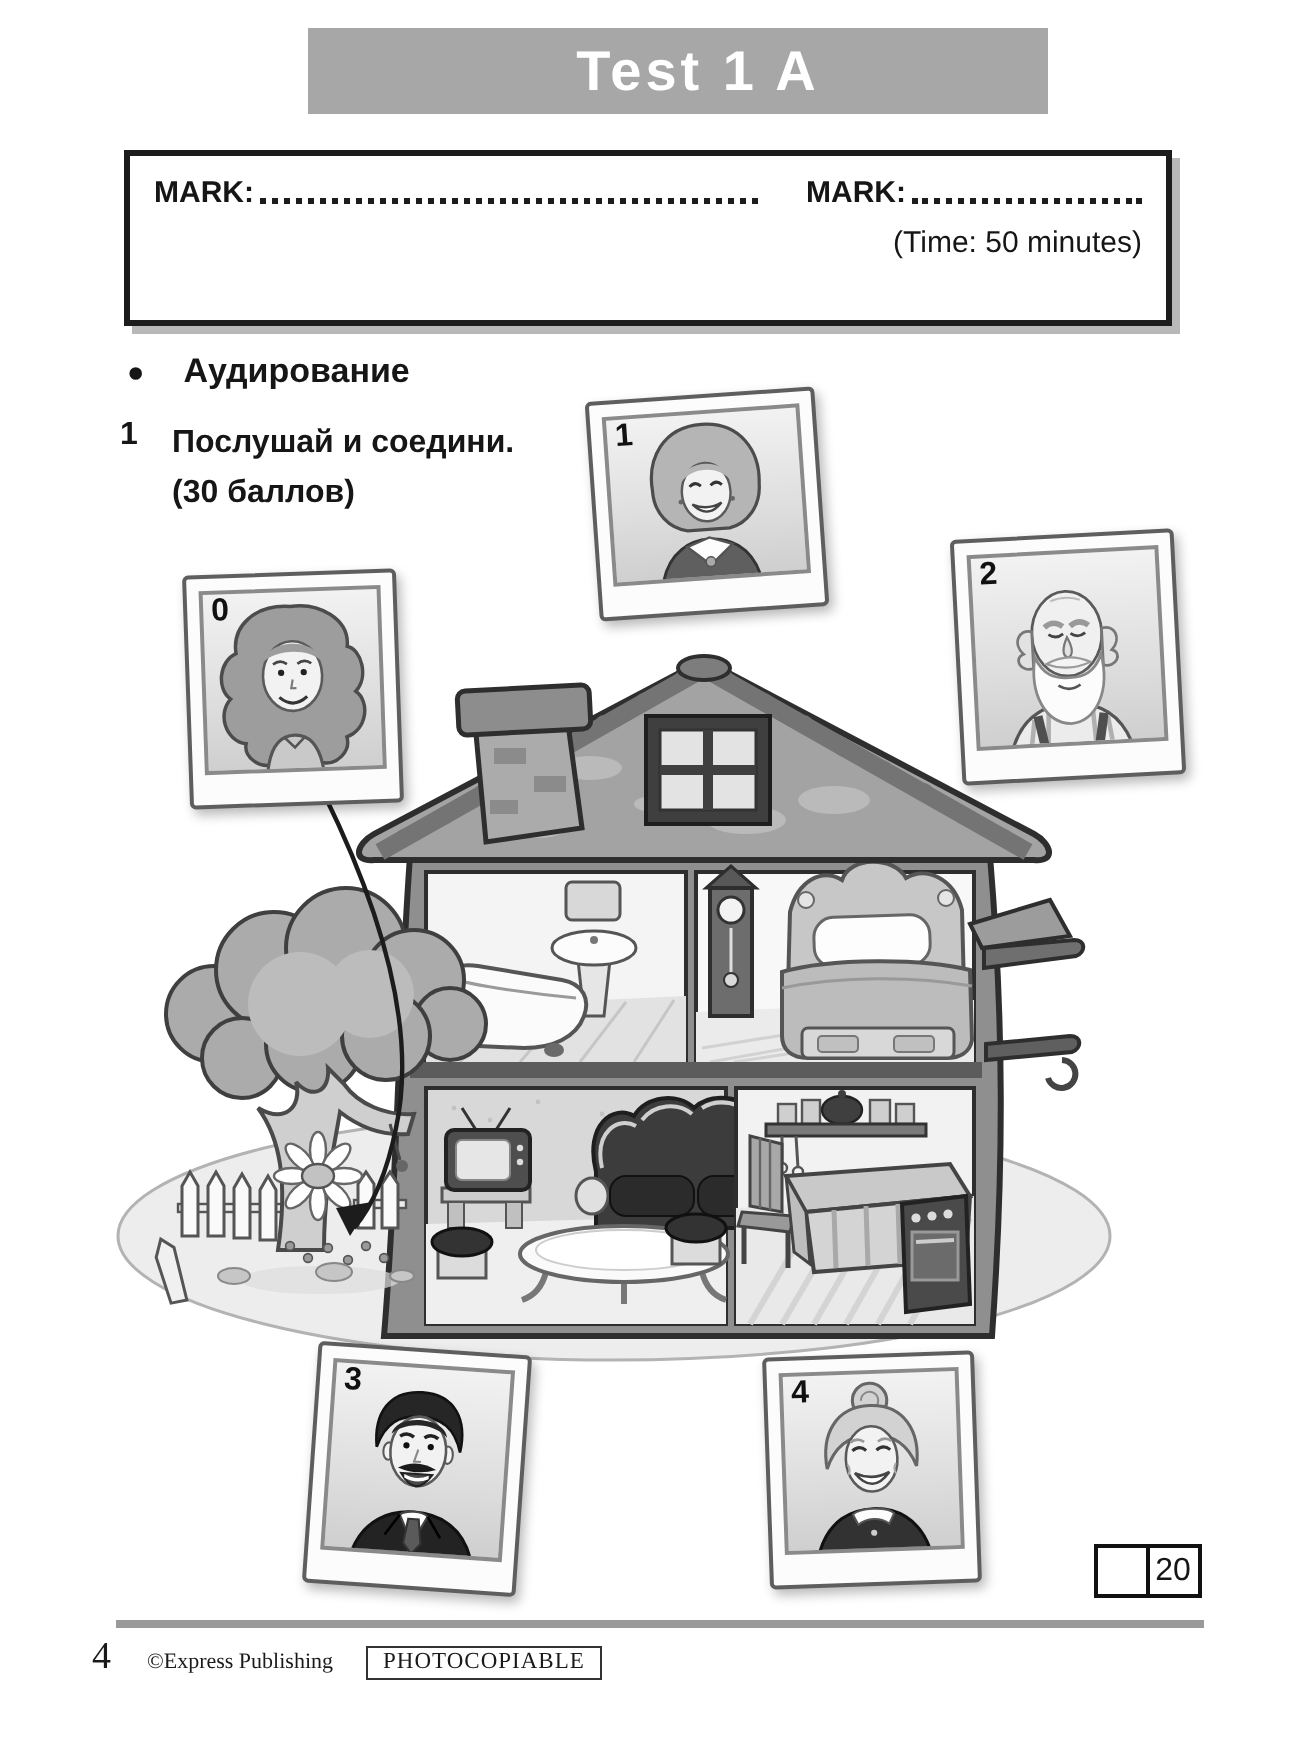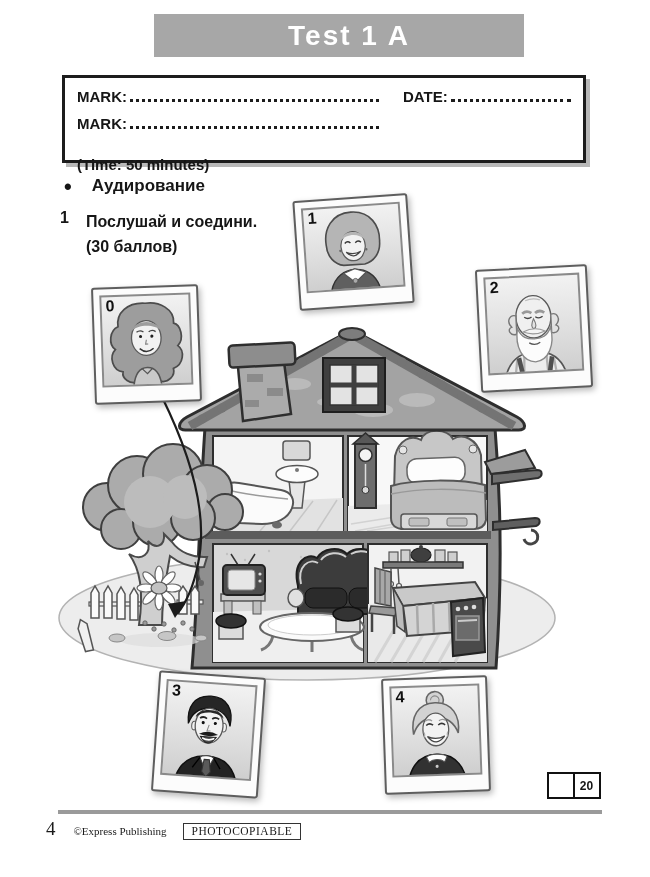--- a/index.html
+++ b/index.html
@@ -8,21 +8,21 @@
   
   .banner{position:absolute;left:154px;top:14px;width:350px;height:43px;background:#a7a7a7;
           display:flex;align-items:center;justify-content:center;}
   .banner span{color:#ffffff;font-size:28px;font-weight:bold;letter-spacing:2px;}
   
   .infobox{position:absolute;left:62px;top:75px;width:524px;height:88px;border:3px solid #1c1c1c;
            background:#fff;box-shadow:4px 4px 0 #b8b8b8;box-sizing:border-box;padding:10px 12px 6px 12px;}
   .ib-grid{display:grid;grid-template-columns:1fr 168px;column-gap:24px;row-gap:10px;}
   .field{display:flex;align-items:flex-end;font-weight:bold;font-size:15px;white-space:nowrap;}
   .dots{flex:1;border-bottom:3px dotted #1c1c1c;margin:0 0 3px 3px;min-width:10px;}
-  .time-note{text-align:left;font-weight:bold;font-size:15px;margin-top:24px;}
+  .time-note{text-align:right;font-weight:normal;font-size:15px;margin-top:8px;}
   
   .section-head{position:absolute;left:64px;top:176px;display:flex;align-items:center;font-weight:bold;font-size:17px;}
   .section-head .bullet{font-size:22px;line-height:17px;margin-right:20px;}
   .task{position:absolute;left:60px;top:209px;display:flex;font-weight:bold;font-size:16px;}
   .task .tnum{width:26px;}
   .task .tlines div{line-height:25px;}
   
   .illustration{position:absolute;left:55px;top:322px;width:515px;height:365px;z-index:1;}
   
   .polaroid{position:absolute;z-index:3;background:#fcfcfc;border:2px solid #5e5e5e;border-radius:3px;
@@ -33,21 +33,21 @@
   .photo svg{position:absolute;left:0;bottom:-1px;width:100%;height:100%;}
   .f0{left:93px;top:286px;width:107px;height:117px;transform:rotate(-2deg);}
   .f1{left:296px;top:197px;width:115px;height:110px;transform:rotate(-4deg);}
   .f2{left:478px;top:267px;width:112px;height:123px;transform:rotate(-3deg);}
   .f3{left:155px;top:674px;width:107px;height:121px;transform:rotate(4deg);}
   .f4{left:383px;top:677px;width:106px;height:116px;transform:rotate(-2deg);}
   
   .score{position:absolute;left:547px;top:772px;display:flex;z-index:2;}
   .score-cell{width:28px;height:27px;border:2.5px solid #111;background:#fff;box-sizing:border-box;}
   .score-cell.filled{margin-left:-2.5px;display:flex;align-items:center;justify-content:center;
-                     font-weight:bold;font-size:12px;}
+                     font-weight:normal;font-size:16px;}
   
   .footer-rule{position:absolute;left:58px;top:810px;width:544px;height:3.5px;background:#9a9a9a;}
   .footer{position:absolute;left:46px;top:818px;display:flex;align-items:baseline;
           font-family:"Liberation Serif",serif;color:#1a1a1a;}
   .page-num{font-size:19px;margin-right:18px;}
   .copyright{font-size:11px;margin-right:16px;}
   .stamp{border:1.5px solid #333;padding:1.5px 8px;font-size:11.5px;letter-spacing:.5px;text-align:center;}
 </style>
 </head>
 <body>
@@ -55,24 +55,20 @@
 <div class="page">
 
   <div class="banner" style="background: rgb(167, 167, 167); padding-left: 20px;">
     <span>Test 1 A</span>
   </div>
 
   <div class="infobox">
     <div class="ib-grid">
       <div class="field">
         <span>MARK:</span>
-        <span class="dots"></span>
-      </div>
-      <div class="field">
-        <span>DATE:</span>
         <span class="dots"></span>
       </div>
       <div class="field">
         <span>MARK:</span>
         <span class="dots"></span>
       </div>
     </div>
     <div class="time-note">(Time: 50 minutes)</div>
   </div>
 

